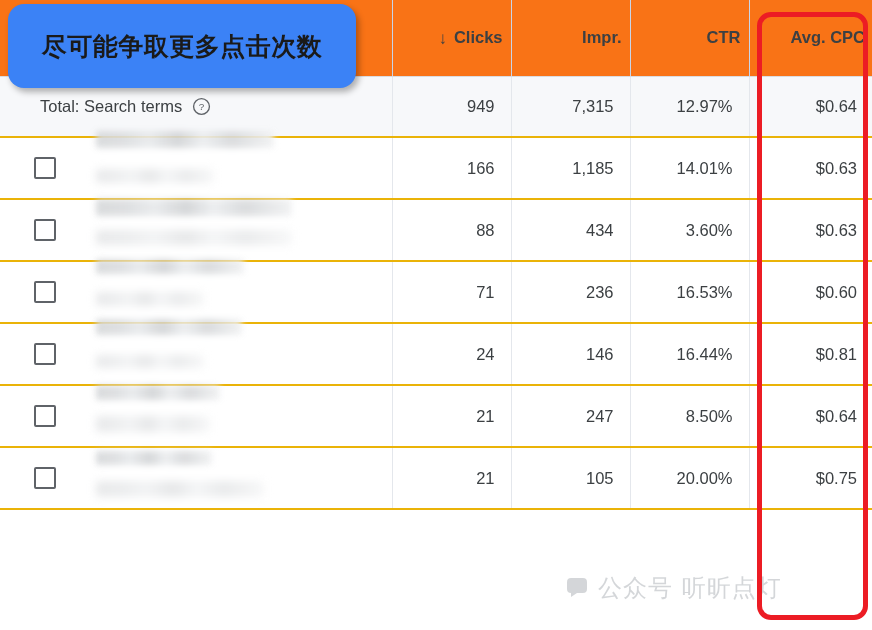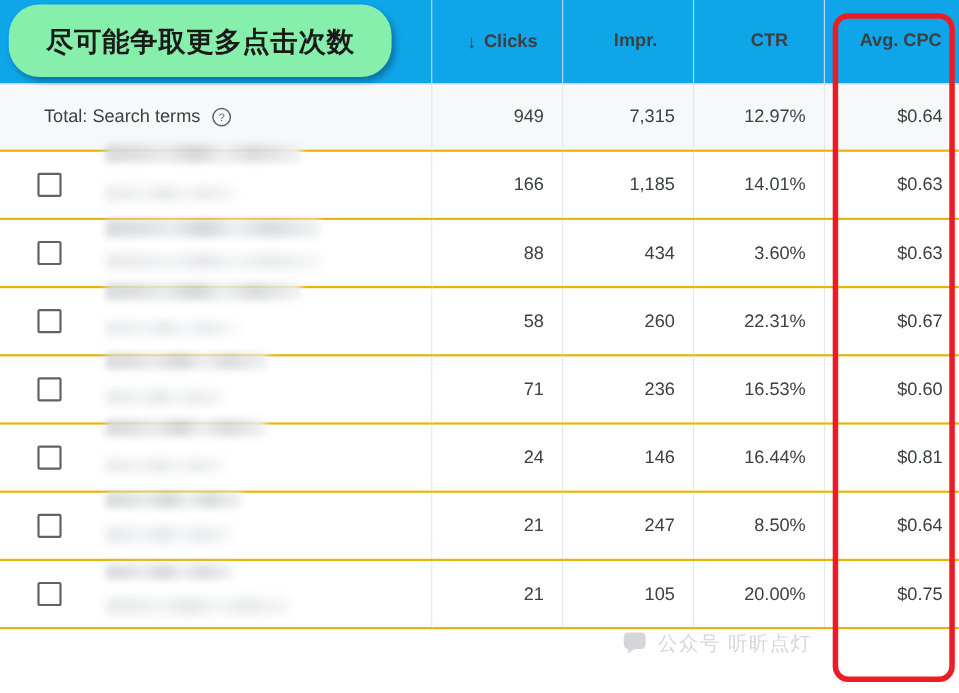--- a/index.html
+++ b/index.html
@@ -26,25 +26,25 @@
     table-layout: fixed;
     position: absolute;
     top: 0; left: 0;
   }
   table.report col.c-name  { width: 392px; }
   table.report col.c-metric{ width: 119px; }
   table.report col.c-last  { width: 124px; }
 
   thead tr.header-row { height: 76px; }
   thead th {
-    background: #0ea5e9;
+    background: #f97316;
     border-right: 1px solid #c8d4e8;
     border-bottom: 1px solid #dadce0;
     vertical-align: middle;
-    padding: 0 32px;
+    padding: 0 8px;
     font-size: 16.5px;
     font-weight: bold;
     color: #3c4043;
     text-align: right;
     white-space: nowrap;
   }
   thead th.th-name {
     border-right: 1px solid #c8d4e8;
     text-align: left;
   }
@@ -132,23 +132,23 @@
     border-radius: 2px;
   }
   .blurline.b2 { filter: blur(4.2px); opacity: 0.55; }
 
   
   .callout {
     position: absolute;
     left: 8px;
     top: 4px;
     width: 348px;
-    height: 66px;
-    background: #86efac;
-    border-radius: 28px;
+    height: 84px;
+    background: #3b82f6;
+    border-radius: 16px;
     box-shadow: 3px 4px 6px rgba(0,0,0,0.30);
     display: flex;
     align-items: center;
     justify-content: center;
     z-index: 20;
   }
   .callout-text {
     font-family: "DejaVu Sans", "Liberation Sans", sans-serif;
     font-size: 25px;
     font-weight: bold;
@@ -178,21 +178,21 @@
     display: flex;
     align-items: center;
     gap: 6px;
     z-index: 12;
     pointer-events: none;
     opacity: 0.42;
   }
   .wm-icon { width: 26px; height: 26px; flex: 0 0 26px; }
   .wm-text {
     font-family: "DejaVu Sans", "Liberation Sans", sans-serif;
-    font-size: 18px;
+    font-size: 24px;
     color: #9aa0a6;
     white-space: nowrap;
     letter-spacing: 1px;
   }
 </style>
 </head>
 <body>
 
 <div id="screen">
 
@@ -261,35 +261,20 @@
           <td>88</td>
           <td>434</td>
           <td>3.60%</td>
           <td class="td-last">$0.63</td>
         </tr>
         <tr>
           <td class="td-name">
             <div class="rowname">
               <div class="cb"></div>
               <div class="blurbox">
-                <div class="blurline" style="left: 0px; top: -14px; width: 178px; height: 16px;"></div>
-                <div class="blurline b2" style="left: 0px; top: 21px; width: 118px; height: 13px;"></div>
-              </div>
-            </div>
-          </td>
-          <td>58</td>
-          <td>260</td>
-          <td>22.31%</td>
-          <td class="td-last">$0.67</td>
-        </tr>
-        <tr>
-          <td class="td-name">
-            <div class="rowname">
-              <div class="cb"></div>
-              <div class="blurbox">
                 <div class="blurline" style="left: 0px; top: -12px; width: 148px; height: 15px;"></div>
                 <div class="blurline b2" style="left: 0px; top: 21px; width: 108px; height: 14px;"></div>
               </div>
             </div>
           </td>
           <td>71</td>
           <td>236</td>
           <td>16.53%</td>
           <td class="td-last">$0.60</td>
         </tr>

